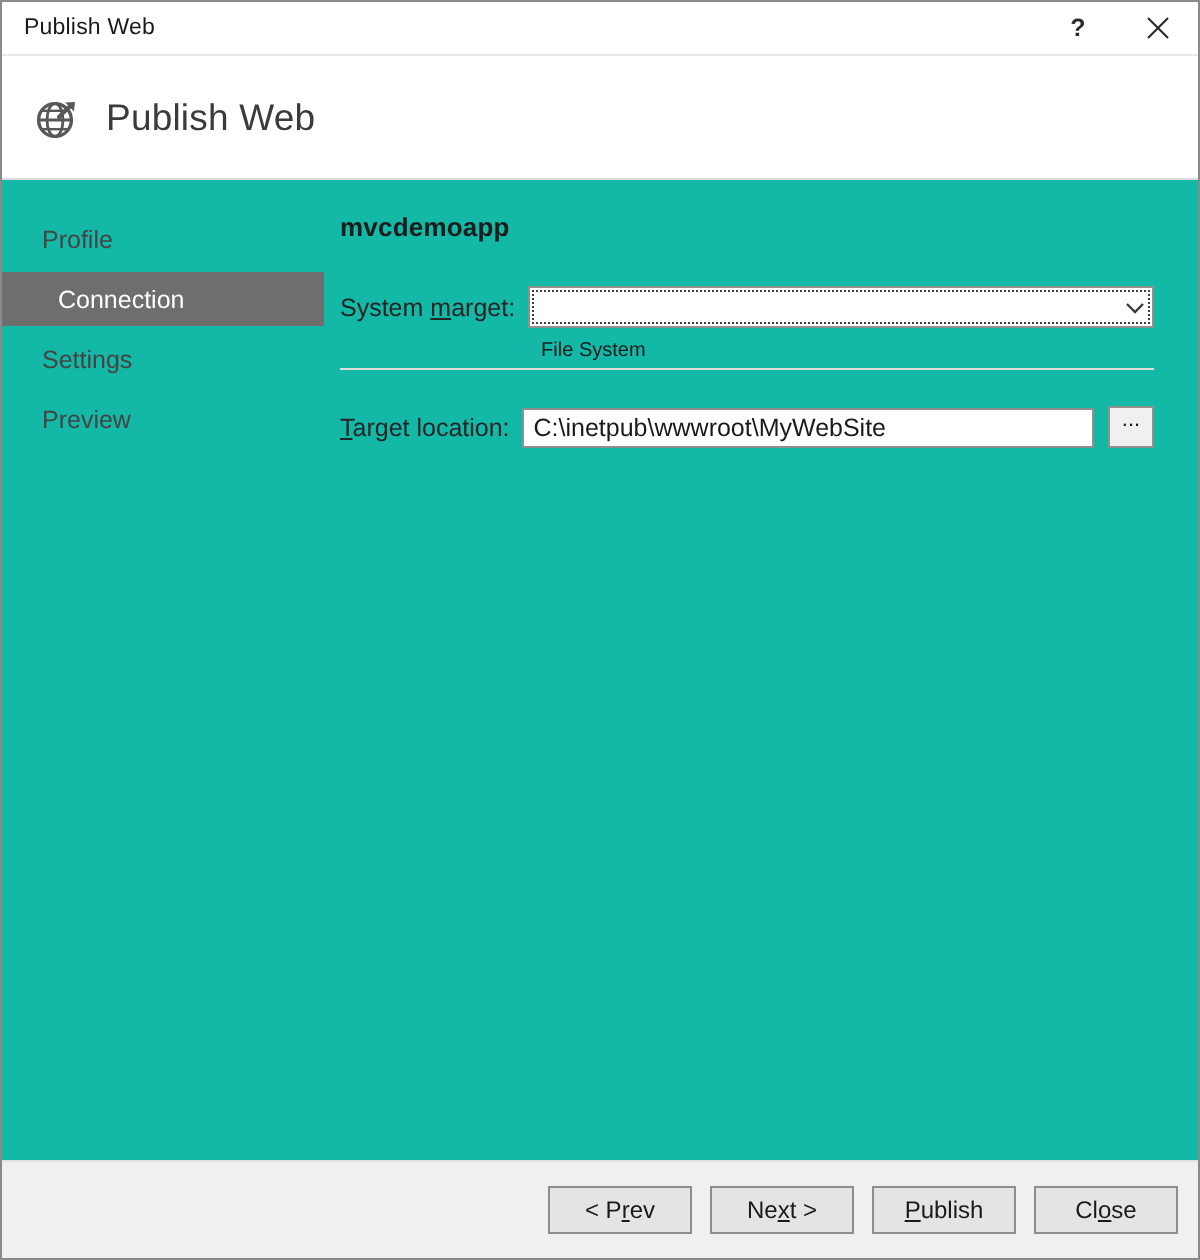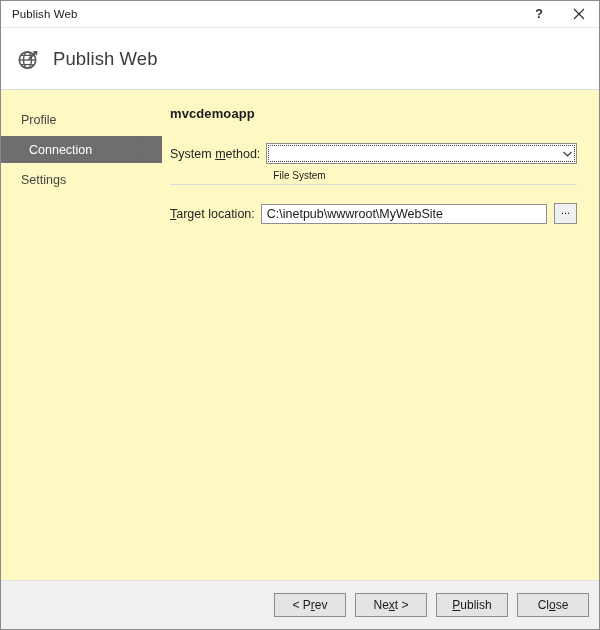--- a/index.html
+++ b/index.html
@@ -84,21 +84,21 @@
     color: #3b3b3b;
     font-weight: normal;
     letter-spacing: 0.1px;
   }
 
   
   #body {
     flex: 1;
     display: flex;
     position: relative;
-    background: #fef9c3;
+    background: #14b8a6;
     overflow: hidden;
   }
 
   
   #sidebar {
     width: 148px;
     min-width: 148px;
     padding-top: 16px;
     position: relative;
   }
@@ -299,28 +299,31 @@
     <div id="sidebar">
       <div class="nav-item">
         <span>Profile</span>
       </div>
       <div class="nav-item selected">
         <span>Connection</span>
       </div>
       <div class="nav-item">
         <span>Settings</span>
       </div>
+      <div class="nav-item">
+        <span>Preview</span>
+      </div>
     </div>
 
     <div id="main">
 
       <div id="app-name">mvcdemoapp</div>
 
       <div class="field-row">
-        <span class="field-label"><span>System </span><u>m</u><span>ethod:</span></span>
+        <span class="field-label"><span>System </span><u>m</u><span>arget:</span></span>
         <div class="combo">
           <span class="combo-text">File System</span>
           <span class="combo-arrow">
             <svg width="9" height="6" viewBox="0 0 9 6" aria-hidden="true">
               <path d="M0.5 1 L4.5 5 L8.5 1" fill="none" stroke="#3a3a3a" stroke-width="1.2"></path>
             </svg>
           </span>
           <span class="focus-ring"></span>
         </div>
       </div>

